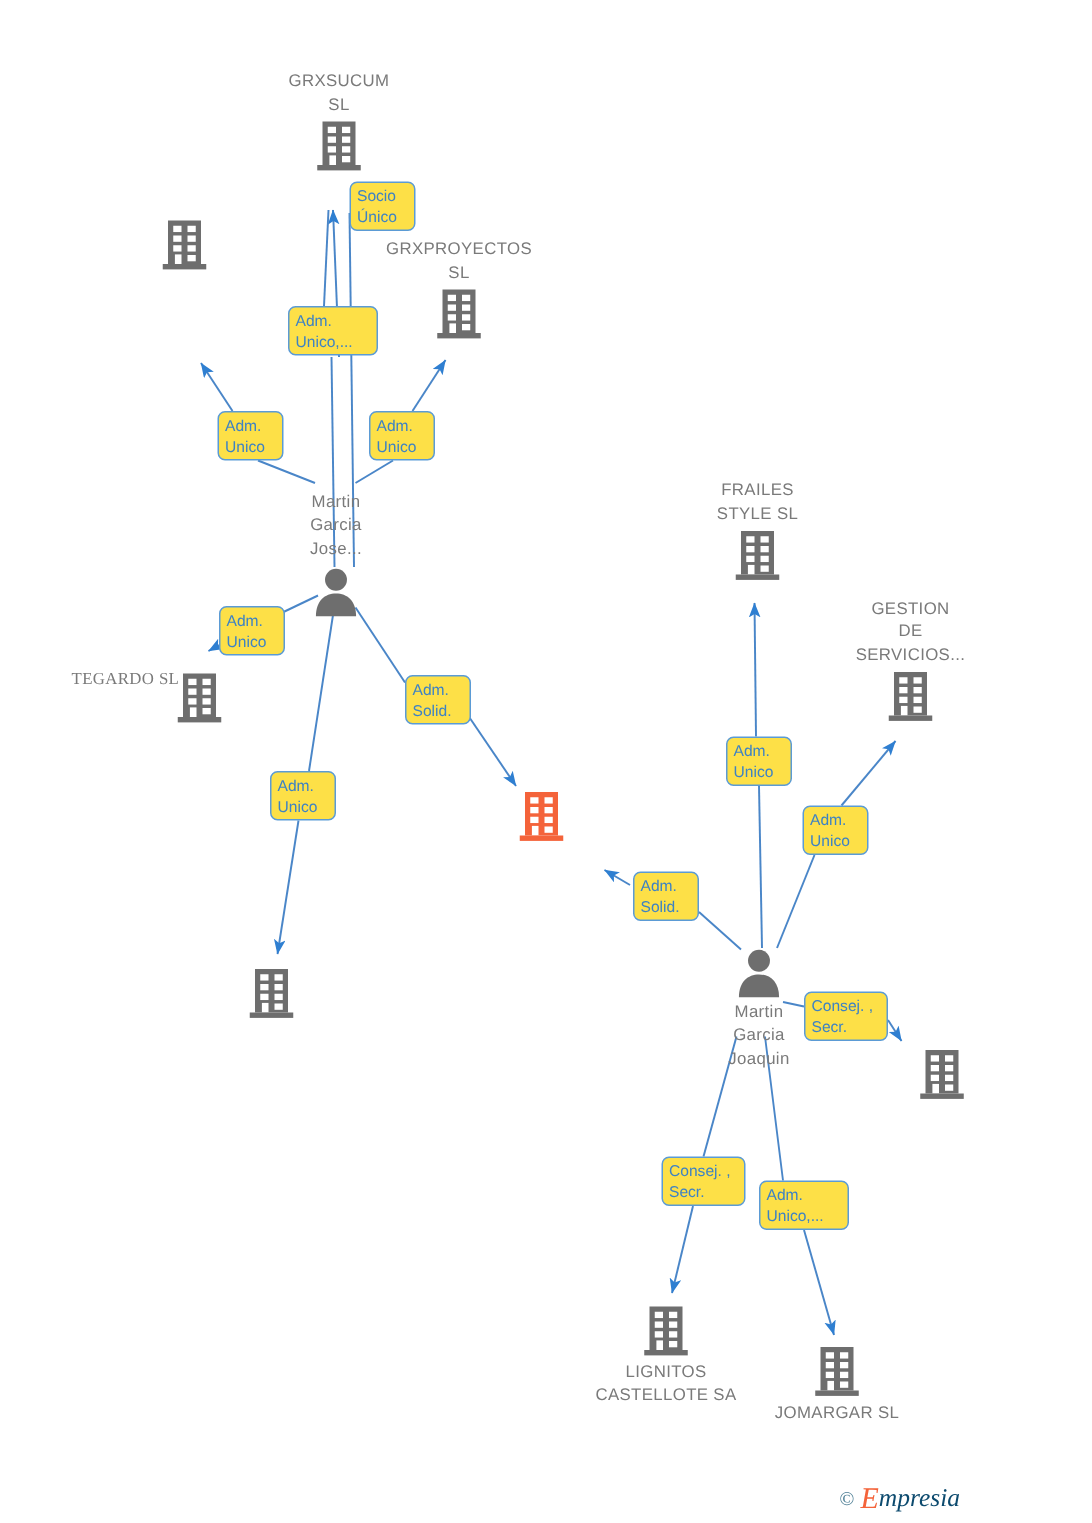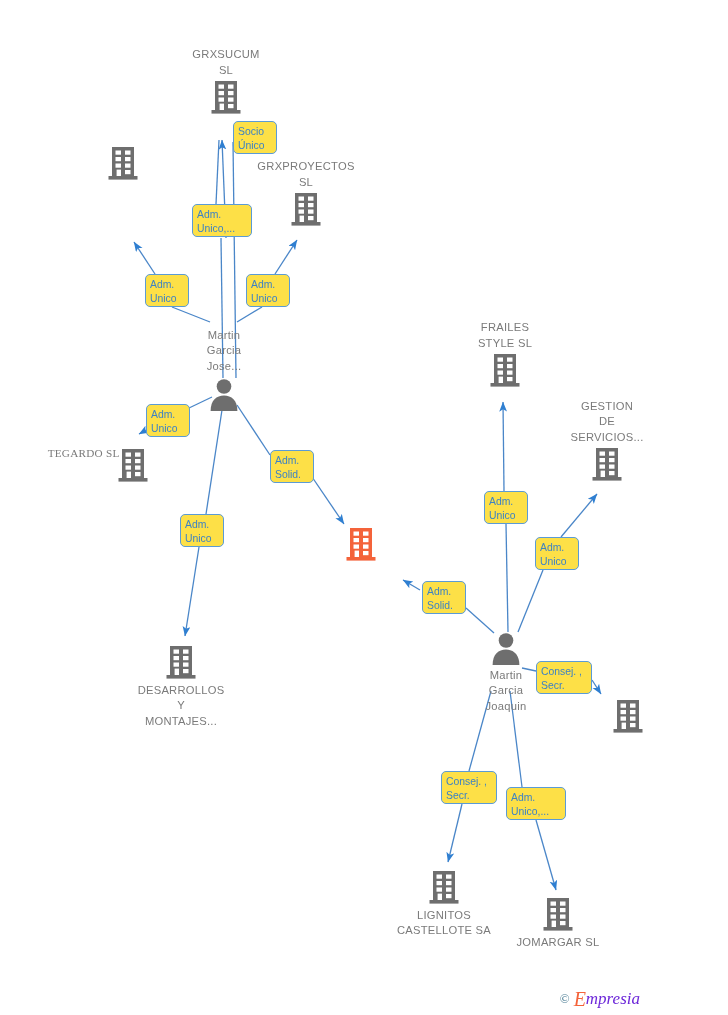--- a/index.html
+++ b/index.html
@@ -86,21 +86,21 @@
     font-family: "Liberation Serif", serif;
   }
   #watermark .wm-e {
     color: #f4633a;
     font-family: "Liberation Serif", serif;
     font-style: italic;
     font-size: 20px;
     line-height: 17px;
   }
   #watermark .wm-rest {
-    color: #6d28d9;
+    color: #0c4a6e;
     font-family: "Liberation Serif", serif;
     font-style: italic;
     font-size: 17px;
   }
 </style>
 </head>
 <body>
 
 <div id="canvas">
 
@@ -261,23 +261,20 @@
     <rect x="8.5" y="11" width="5.5" height="4.2"></rect>
     <rect x="18" y="11" width="5.5" height="4.2"></rect>
     <rect x="8.5" y="17.5" width="5.5" height="4.2"></rect>
     <rect x="18" y="17.5" width="5.5" height="4.2"></rect>
     <rect x="9.6" y="23.6" width="4.4" height="6.4"></rect>
     <rect x="18" y="24" width="5.5" height="4.2"></rect>
   </g>
   <rect x="1.5" y="30" width="29" height="3.6" fill="#6e6e6e"></rect>
 </svg>
         </div>
-        <div class="node-label">DESARROLLOS
-Y
-MONTAJES...</div>
       </div>
       <div class="node" style="left: 361px; top: 525px;">
         <div class="node-icon">
           <svg width="32" height="36" viewBox="0 0 32 36" aria-hidden="true">
   <rect x="5" y="1" width="22" height="29" fill="#f4633a"></rect>
   <rect x="7.5" y="3.5" width="17" height="24" fill="#ffffff" opacity="0.0"></rect>
   <g fill="#ffffff">
     <rect x="8.5" y="4.5" width="5.5" height="4.2"></rect>
     <rect x="18" y="4.5" width="5.5" height="4.2"></rect>
     <rect x="8.5" y="11" width="5.5" height="4.2"></rect>

